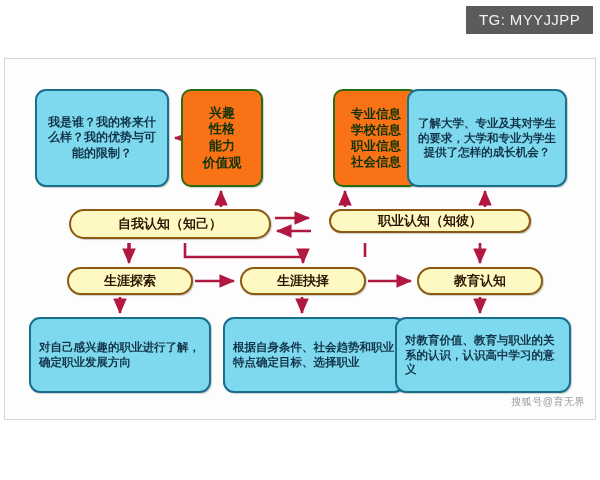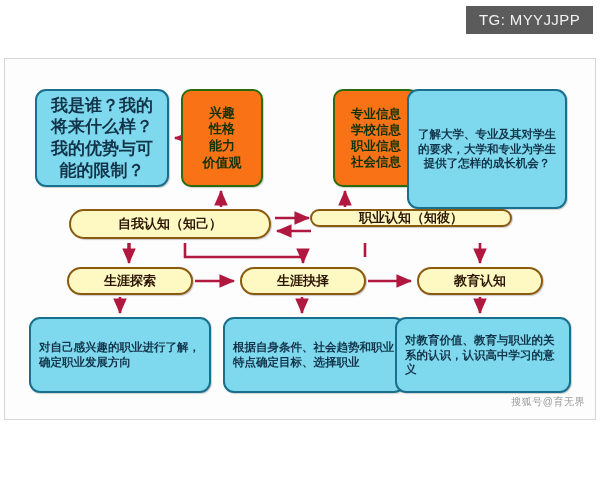--- a/index.html
+++ b/index.html
@@ -77,28 +77,28 @@
   .orange-pill {
     background: #fef9c3;
     border: 2px solid #8a5a10;
     border-radius: 999px;
     color: #2b1500;
     font-weight: bold;
     box-shadow: 1px 1px 1px rgba(0,0,0,.20);
   }
 
   
-  #n-self-q   { left:30px;  top:30px;  width:134px; height:98px; font-size:17px; padding:4px 6px; }
+  #n-self-q   { left:30px;  top:30px;  width:134px; height:98px; font-size:12px; padding:4px 6px; }
   #n-traits   { left:176px; top:30px;  width:82px;  height:98px; font-size:13px; }
   #n-info     { left:296px; top:30px;  width:86px;  height:98px; font-size:12.5px;margin-left:32px; }
-  #n-univ-q   { left:402px; top:30px;  width:160px; height:120px; font-size:11.5px; padding:17px 7px; }
+  #n-univ-q   { left:402px; top:30px;  width:160px; height:98px; font-size:11.5px; padding:17px 7px; }
 
   
   #n-self-cog { left:64px;  top:150px; width:202px; height:30px; font-size:13px; }
-  #n-voc-cog  { left:305px; top:150px; width:202px; height:18px; font-size:13px; }
+  #n-voc-cog  { left:324px; top:150px; width:202px; height:24px; font-size:13px; }
 
   
   #n-explore  { left:62px;  top:208px; width:126px; height:28px; font-size:13px; }
   #n-decide   { left:235px; top:208px; width:126px; height:28px; font-size:13px; }
   #n-edu-cog  { left:412px; top:208px; width:126px; height:28px; font-size:13px; }
 
   
   #n-explore-d { left:24px;  top:258px; width:182px; height:76px; font-size:11.5px; padding:14px 8px; }
   #n-decide-d  { left:218px; top:258px; width:182px; height:76px; font-size:11.5px; padding:5px 8px; }
   #n-edu-d     { left:390px; top:258px; width:176px; height:76px; font-size:11.5px; padding:5px 8px; }

